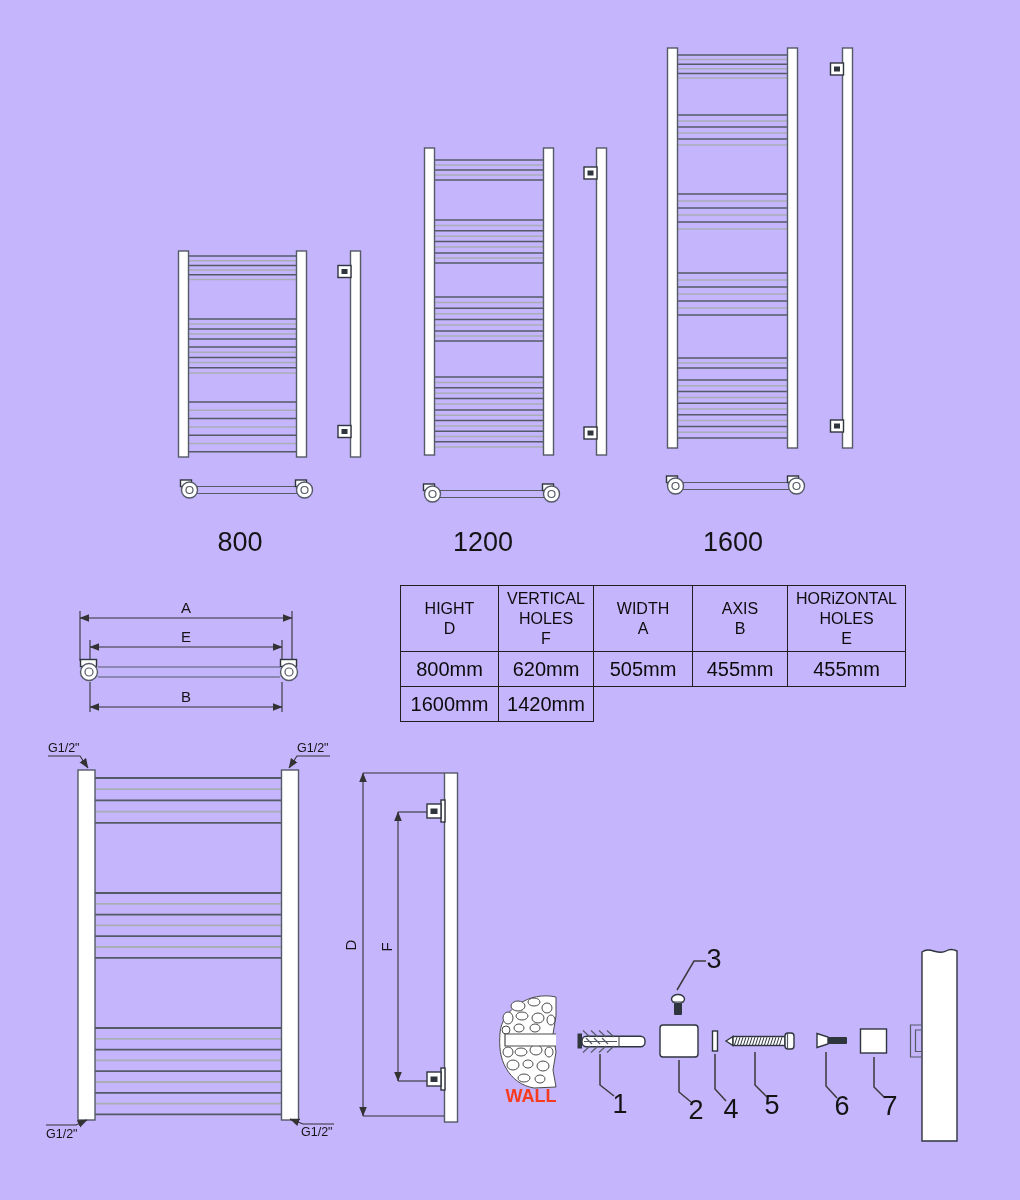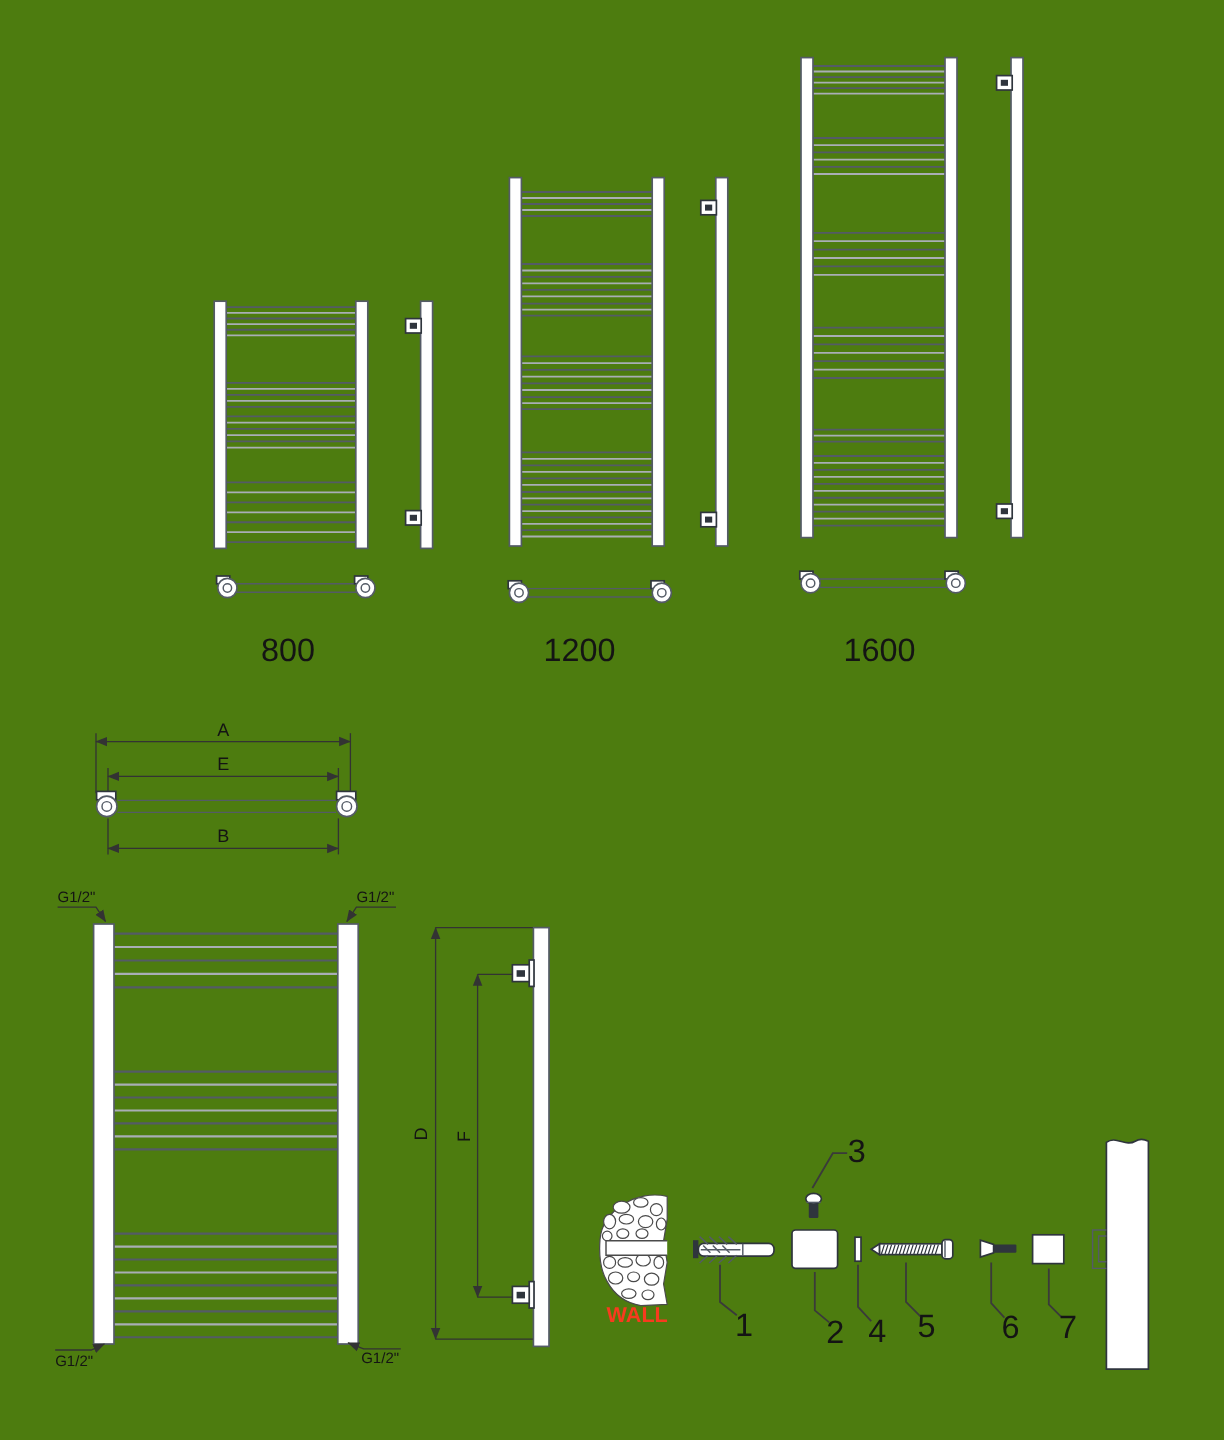--- a/index.html
+++ b/index.html
@@ -1,16 +1,16 @@
 <!DOCTYPE html>
 <html><head>
 <meta charset="utf-8">
 <style>
   html,body { margin:0; padding:0; background:#ffffff; }
-  #stage { position:relative; width:1020px; height:1200px; background:#4d7c0f; overflow:hidden;
+  #stage { position:relative; width:1020px; height:1200px; background:#c4b5fd; overflow:hidden;
            font-family:"Liberation Sans", sans-serif;text-decoration:underline; }
   svg text { fill:#141414; font-family:"Liberation Sans", sans-serif; }
   .lbl-size { font-size:27px; text-anchor:middle; }
   .lbl-dim  { font-size:15px; text-anchor:middle; }
   .lbl-g    { font-size:12.5px; }
   .lbl-part { font-size:27px; text-anchor:middle; }
   .lbl-wall { font-size:18px; font-weight:bold; text-anchor:middle; fill:#f73b1e; }
   .tube { fill:#fff; stroke:#545b66; stroke-width:1.4; }
   .thin { stroke:#545b66; stroke-width:1.2; fill:none; }
   .dimline { stroke:#333333; stroke-width:1.1; fill:none; }
@@ -404,15 +404,43 @@
 
 <table id="dim-table">
   <colgroup>
         <col style="width:98px">
         <col style="width:95px">
         <col style="width:99px">
         <col style="width:95px">
         <col style="width:118px">
       </colgroup>
   <tbody>
+        <tr>
+    <th>HIGHT
+D</th>
+    <th>VERTICAL
+HOLES
+F</th>
+    <th>WIDTH
+A</th>
+    <th>AXIS
+B</th>
+    <th>HORiZONTAL
+HOLES
+E</th>
+  </tr>
+  <tr>
+    <td>800mm</td>
+    <td>620mm</td>
+    <td>505mm</td>
+    <td>455mm</td>
+    <td>455mm</td>
+  </tr>
+  <tr>
+    <td>1600mm</td>
+    <td>1420mm</td>
+    <td class="noborder"></td>
+    <td class="noborder"></td>
+    <td class="noborder"></td>
+  </tr>
 </tbody>
     </table>
 </div>
 
 </body></html>

